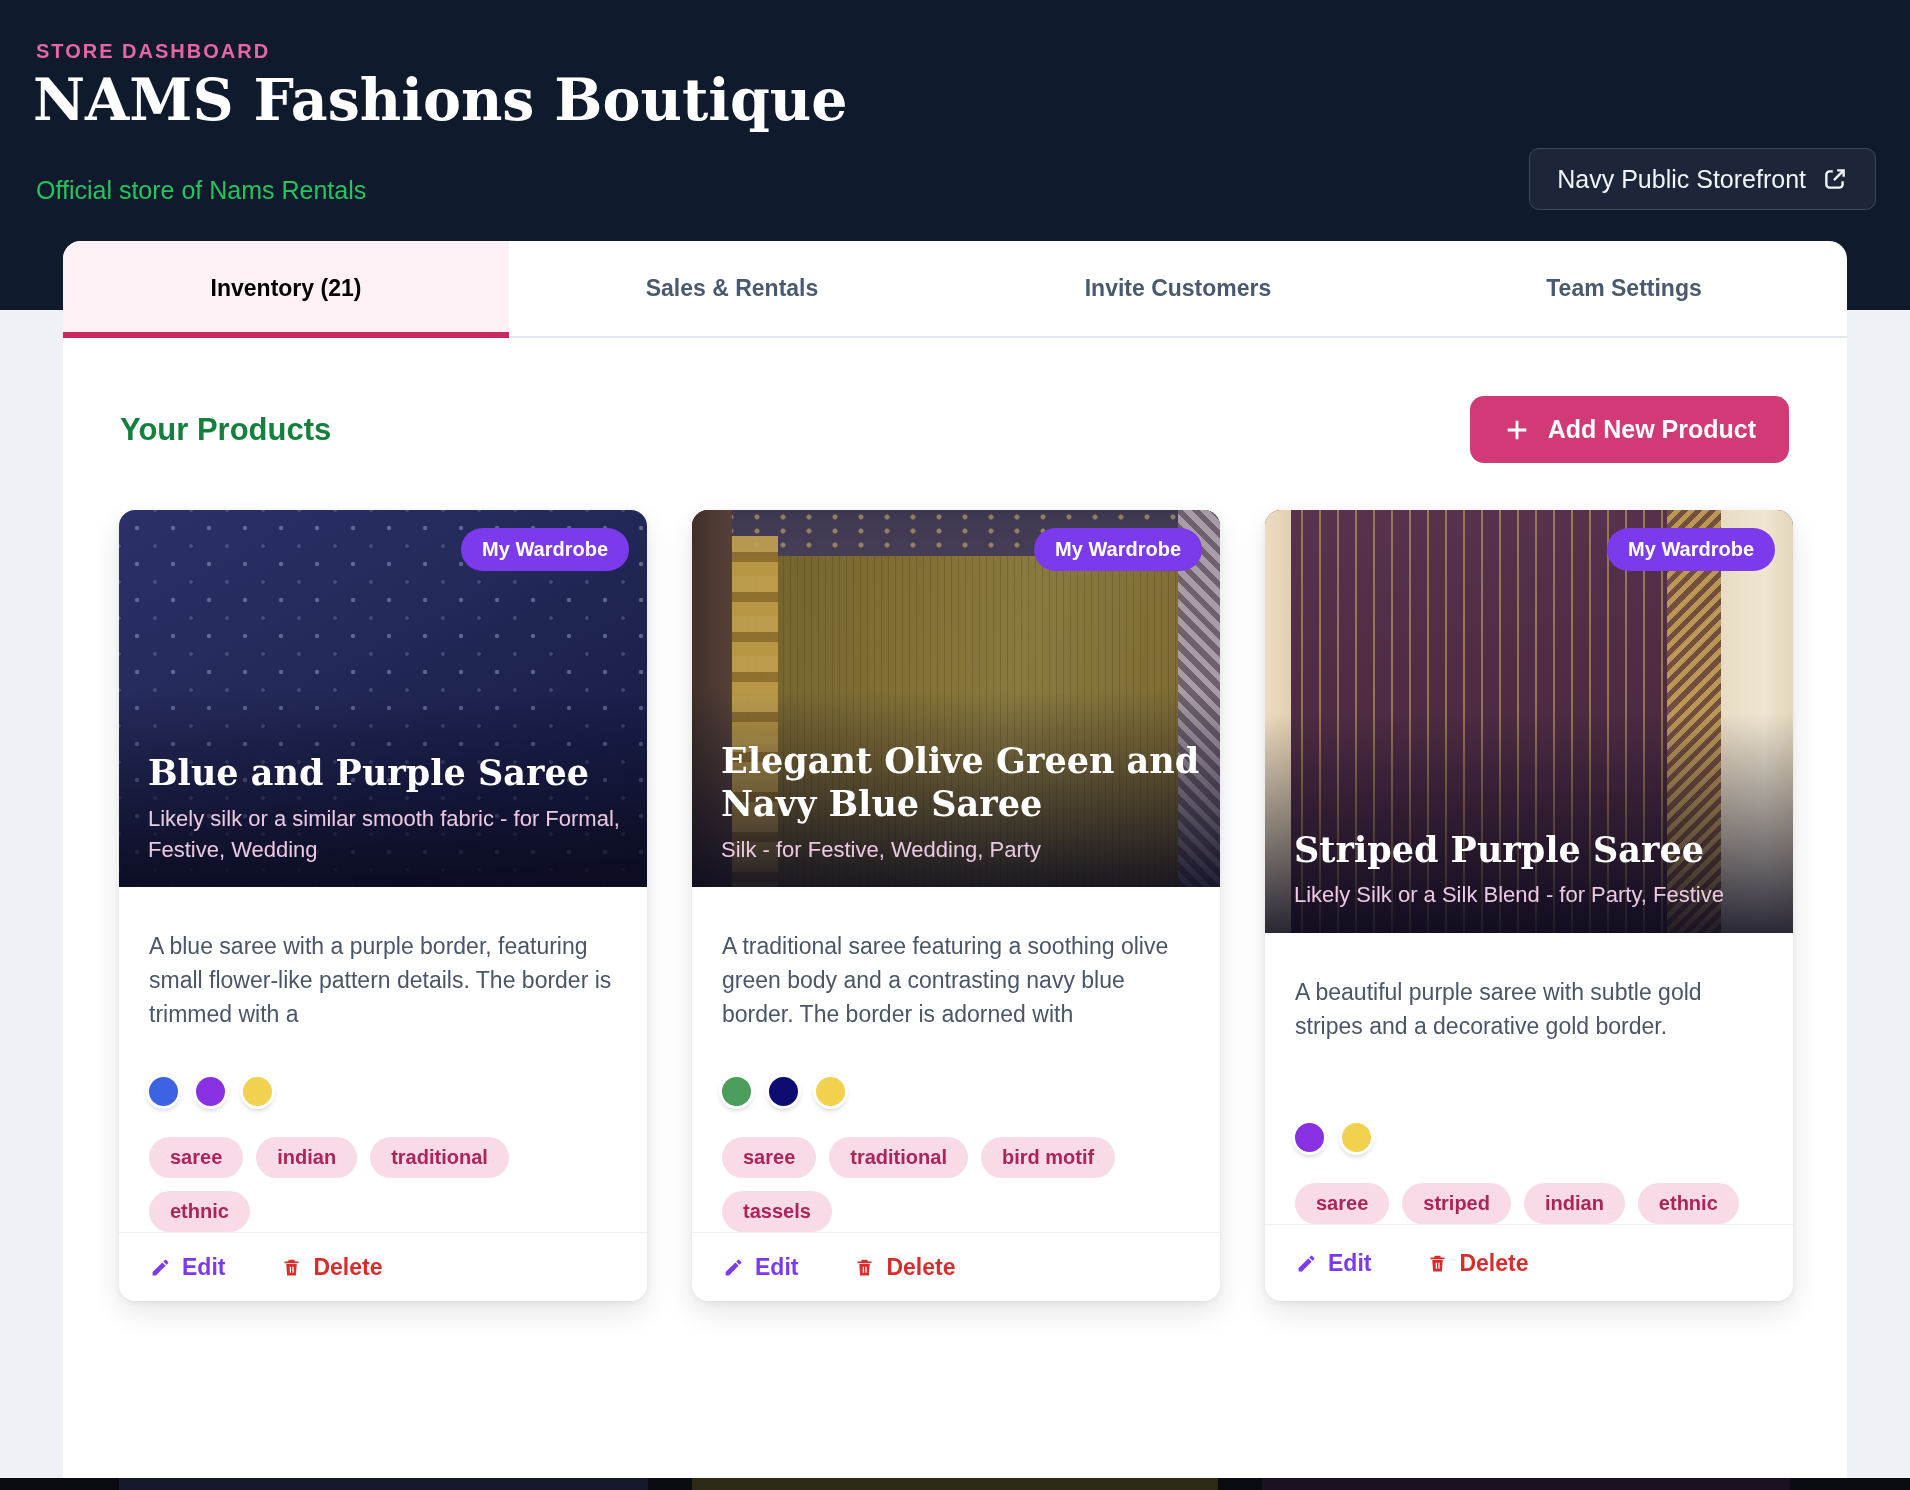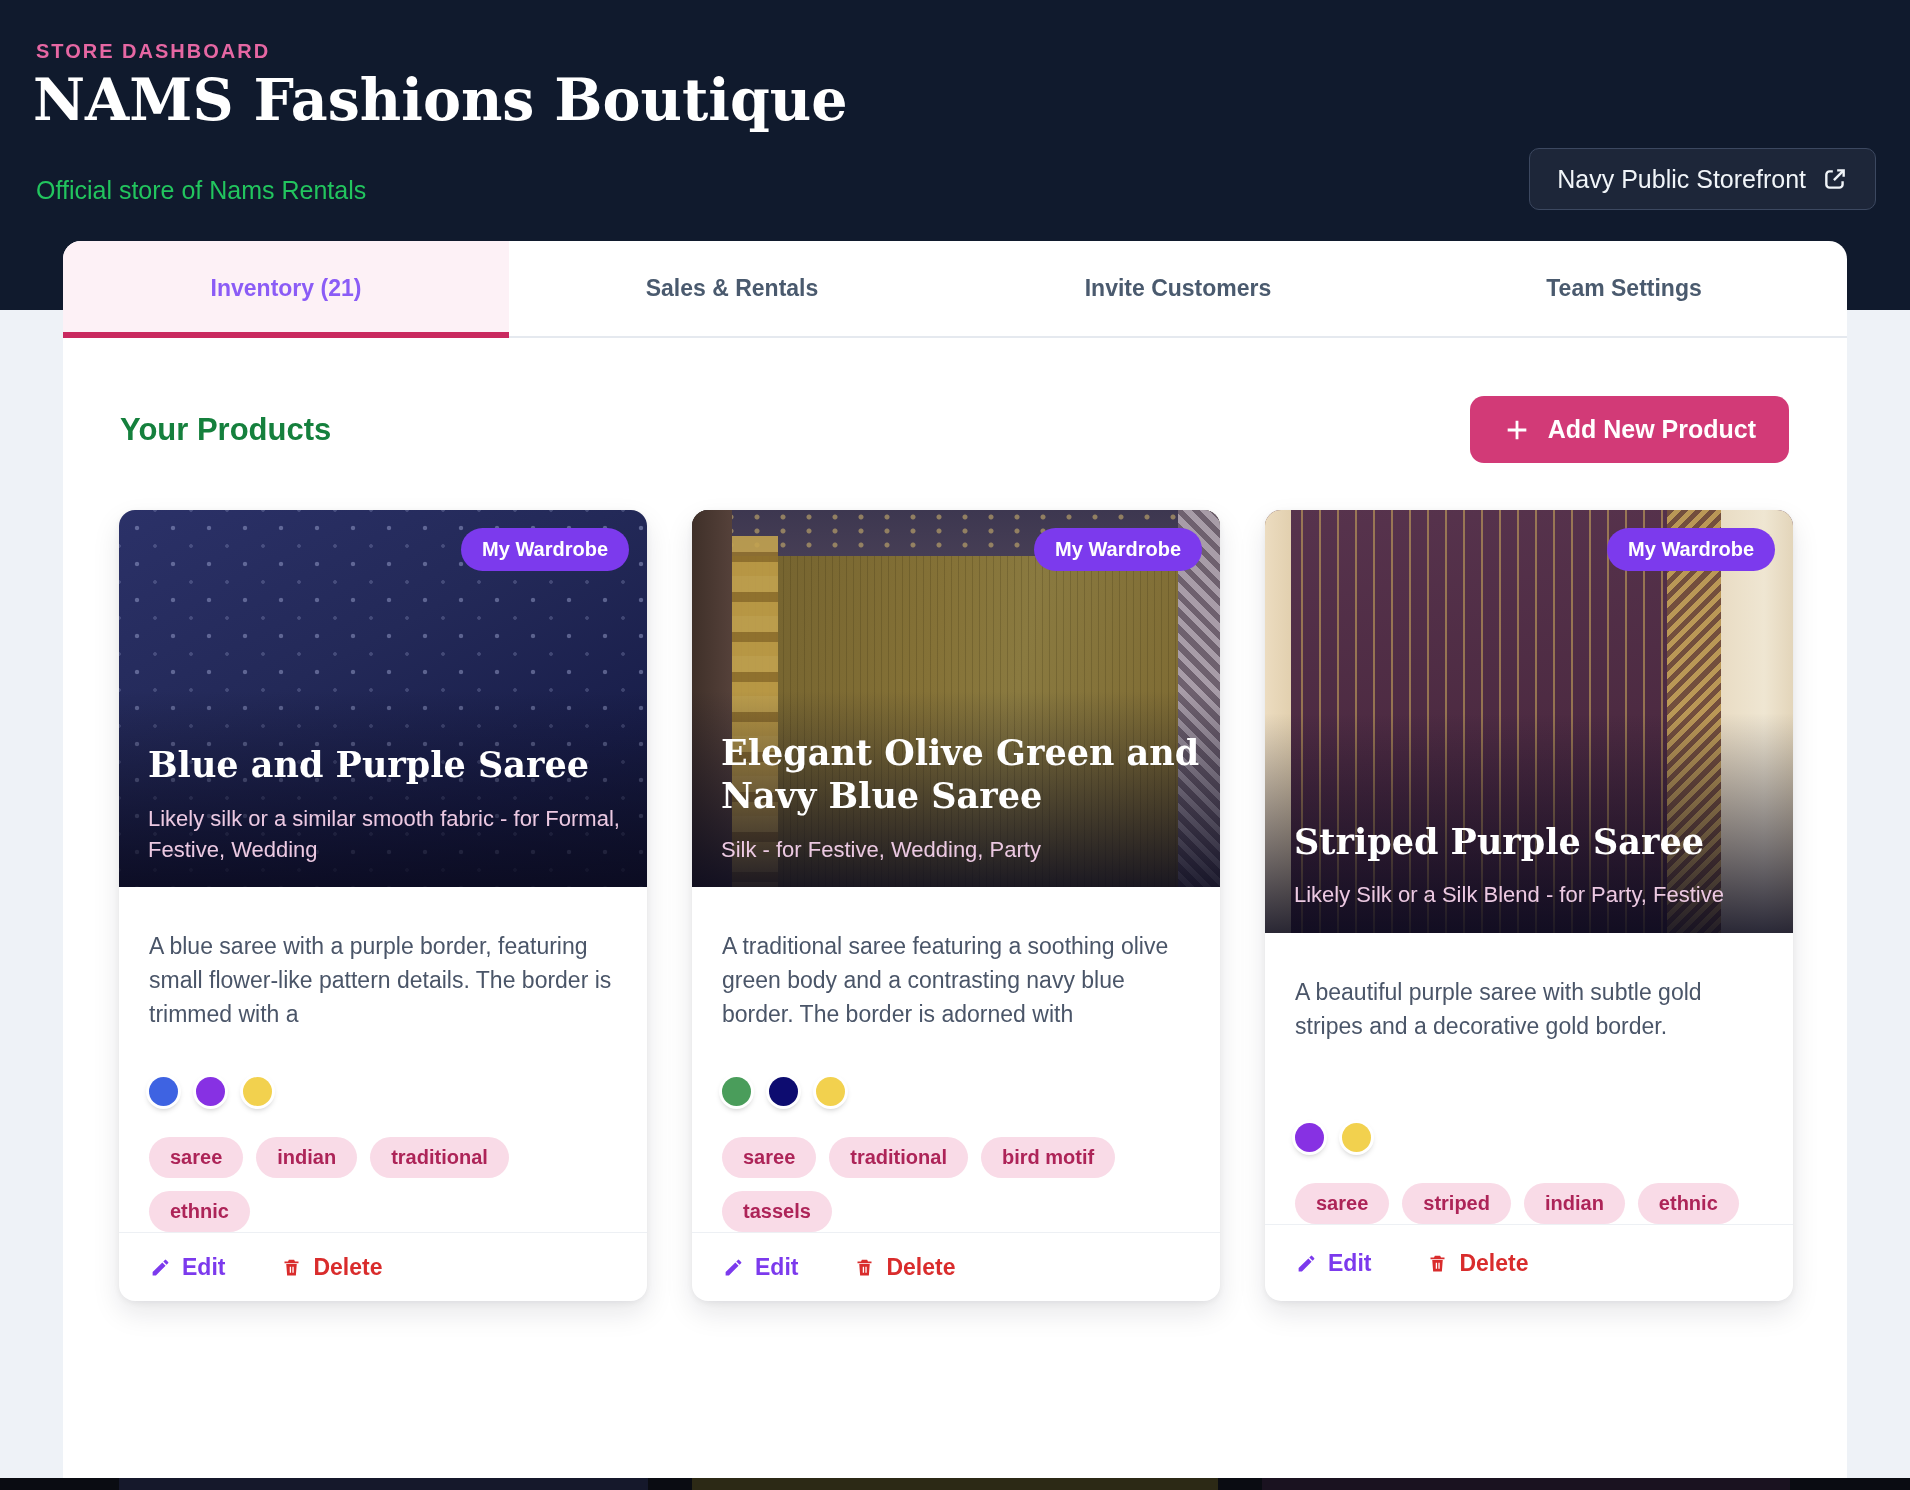--- a/index.html
+++ b/index.html
@@ -45,21 +45,21 @@
   .tabbar {
     display:flex; height:97px; border-bottom:2px solid #e5e9ef;
   }
   .tab {
     flex:1; display:flex; align-items:center; justify-content:center;
     font-size:23px; font-weight:bold; color:#4a5a6e; cursor:pointer;
     position:relative;
   }
   .tab:first-child { border-top-left-radius:18px; }
   .tab:last-child  { border-top-right-radius:18px; }
-  .tab.active { background:#fdf1f6; color:#8b5cf6; }
+  .tab.active { background:#fdf1f6; color:#000000; }
   .tab.active::after {
     content:""; position:absolute; left:0; right:0; bottom:-2px; height:6px;
     background:#c9295f;
   }
 
   .section-row {
     position:absolute; left:57px; right:58px; top:155px;
     display:flex; justify-content:space-between; align-items:center;
   }
   .section-heading { font-size:31px; font-weight:bold; color:#15803d; }
@@ -151,21 +151,21 @@
   .badge {
     position:absolute; top:18px; right:18px; z-index:3;
     background:#7c3aed; color:#fff; font-size:20px; font-weight:bold;
     padding:10px 21px; border-radius:999px;
   }
   .caption { position:absolute; left:29px; right:20px; bottom:22px; z-index:2; }
   .card-title {
     font-family:"DejaVu Serif","Liberation Serif",serif;
     font-weight:bold; font-size:35px; line-height:1.22; color:#ffffff;
   }
-  .card-sub { margin-top:17px; font-size:22px; line-height:1.4; color:#ecc9e2; }
+  .card-sub { margin-top:9px; font-size:22px; line-height:1.4; color:#ecc9e2; }
 
   .card-body { padding:42px 30px 0; flex:1; }
   .desc {
     font-size:23px; line-height:1.48; color:#4a5568;
     height:106px; overflow:hidden;
   }
   .dots { display:flex; gap:18px; margin-top:42px; }
   .dot {
     width:29px; height:29px; border-radius:50%;
     box-shadow:0 0 0 3px #fff, 0 3px 6px rgba(0,0,0,.28);

